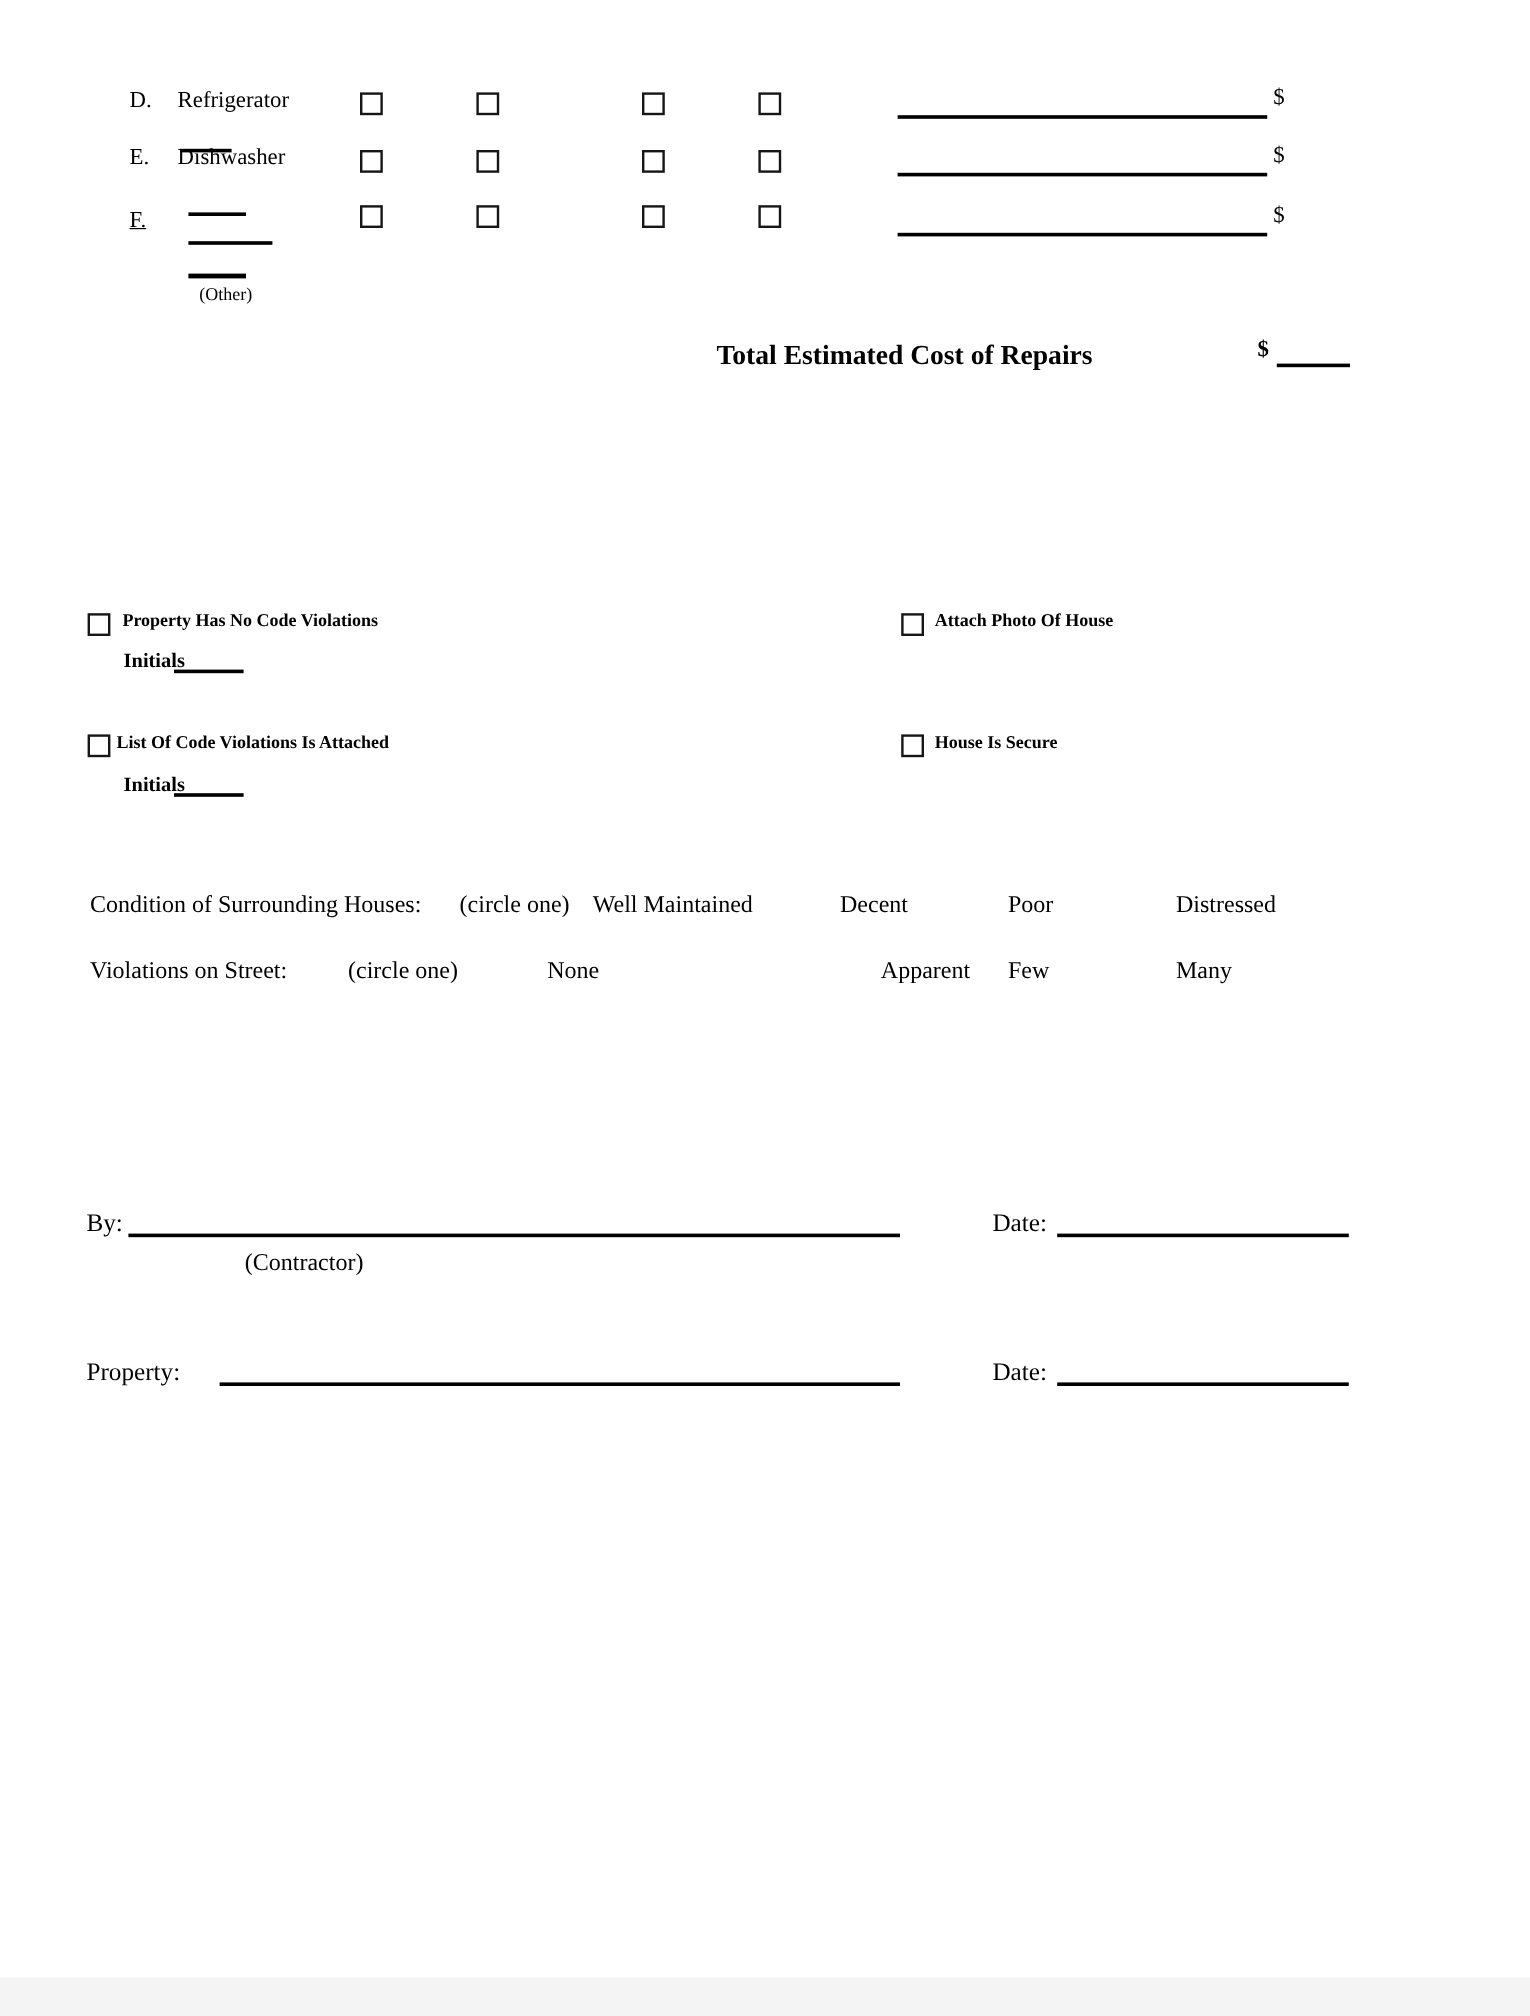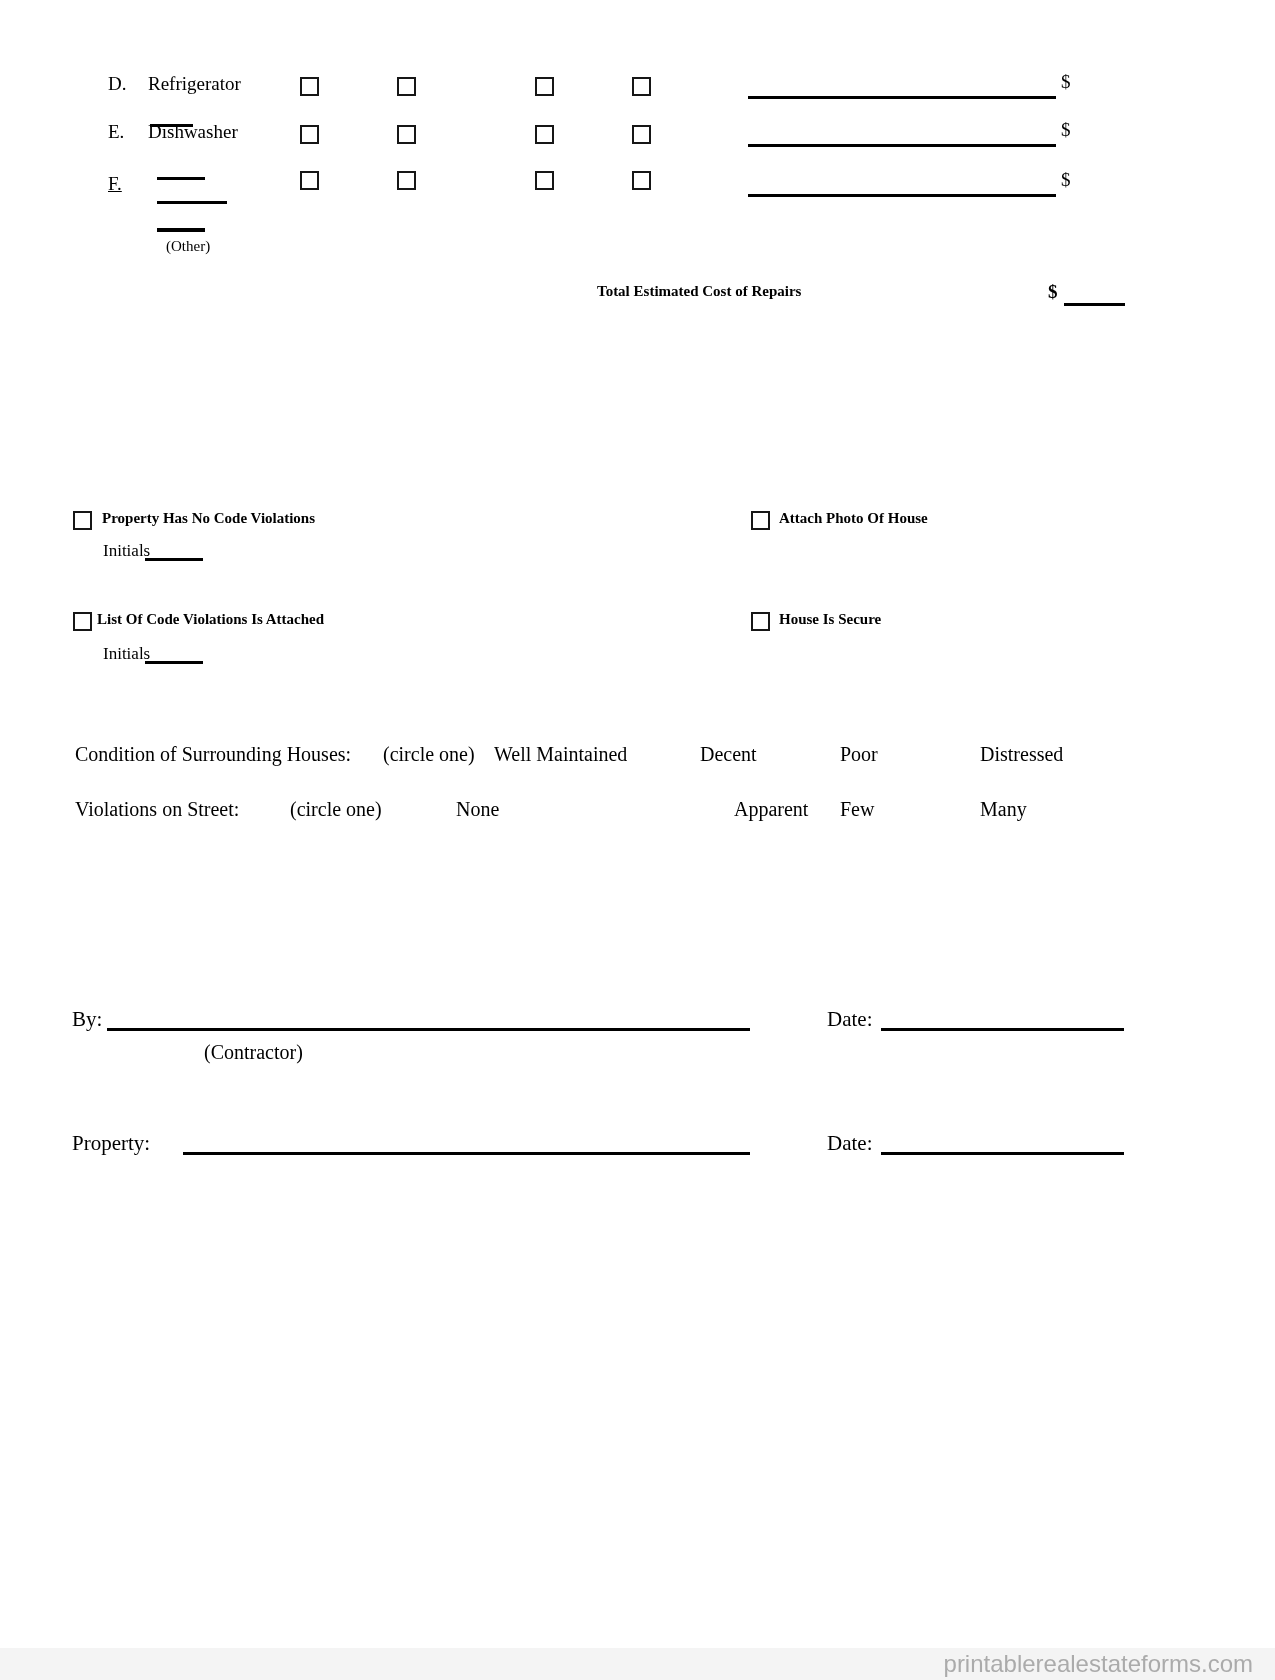--- a/index.html
+++ b/index.html
@@ -28,23 +28,23 @@
     position: absolute;
     width: 19px;
     height: 19px;
     border: 2px solid #161616;
     background: #ffffff;
   }
   .fill-line { position: absolute; height: 3px; background: #000000; }
   .thin-line { position: absolute; height: 3px; background: #000000; }
   .thick-line { position: absolute; height: 4px; background: #000000; }
   .other-caption { font-size: 15px; white-space: nowrap; }
-  .total-label { font-size: 15px; font-weight: bold; white-space: nowrap; }
+  .total-label { font-size: 23px; font-weight: bold; white-space: nowrap; }
   .cb-label { font-size: 15px; font-weight: bold; white-space: nowrap; }
-  .initials-label { font-size: 17px; font-weight: normal; white-space: nowrap; }
+  .initials-label { font-size: 17px; font-weight: bold; white-space: nowrap; }
   .body-text { font-size: 20px; white-space: nowrap; }
   .cert-para { font-size: 20px; line-height: 28px; }
   .sig-text { font-size: 21px; white-space: nowrap; }
   .caption-text { font-size: 20px; white-space: nowrap; }
   .footer-bar {
     position: absolute;
     left: 0; top: 1648px;
     width: 1275px; height: 32px;
     background: #f4f4f4;
   }
@@ -133,15 +133,14 @@
   <div class="abs sig-text" style="left:827px;top:1007px">Date:</div>
   <div class="fill-line" style="left:881px;top:1028px;width:243px"></div>
   <div class="abs caption-text" style="left:204px;top:1041px">(Contractor)</div>
 
   <div class="abs sig-text" style="left:72px;top:1131px">Property:</div>
   <div class="fill-line" style="left:183px;top:1152px;width:567px"></div>
   <div class="abs sig-text" style="left:827px;top:1131px">Date:</div>
   <div class="fill-line" style="left:881px;top:1152px;width:243px"></div>
 
   <div class="footer-bar"></div>
-  <div class="footer-text">printablerealestateforms.com</div>
 
 </div>
 
 </body></html>

